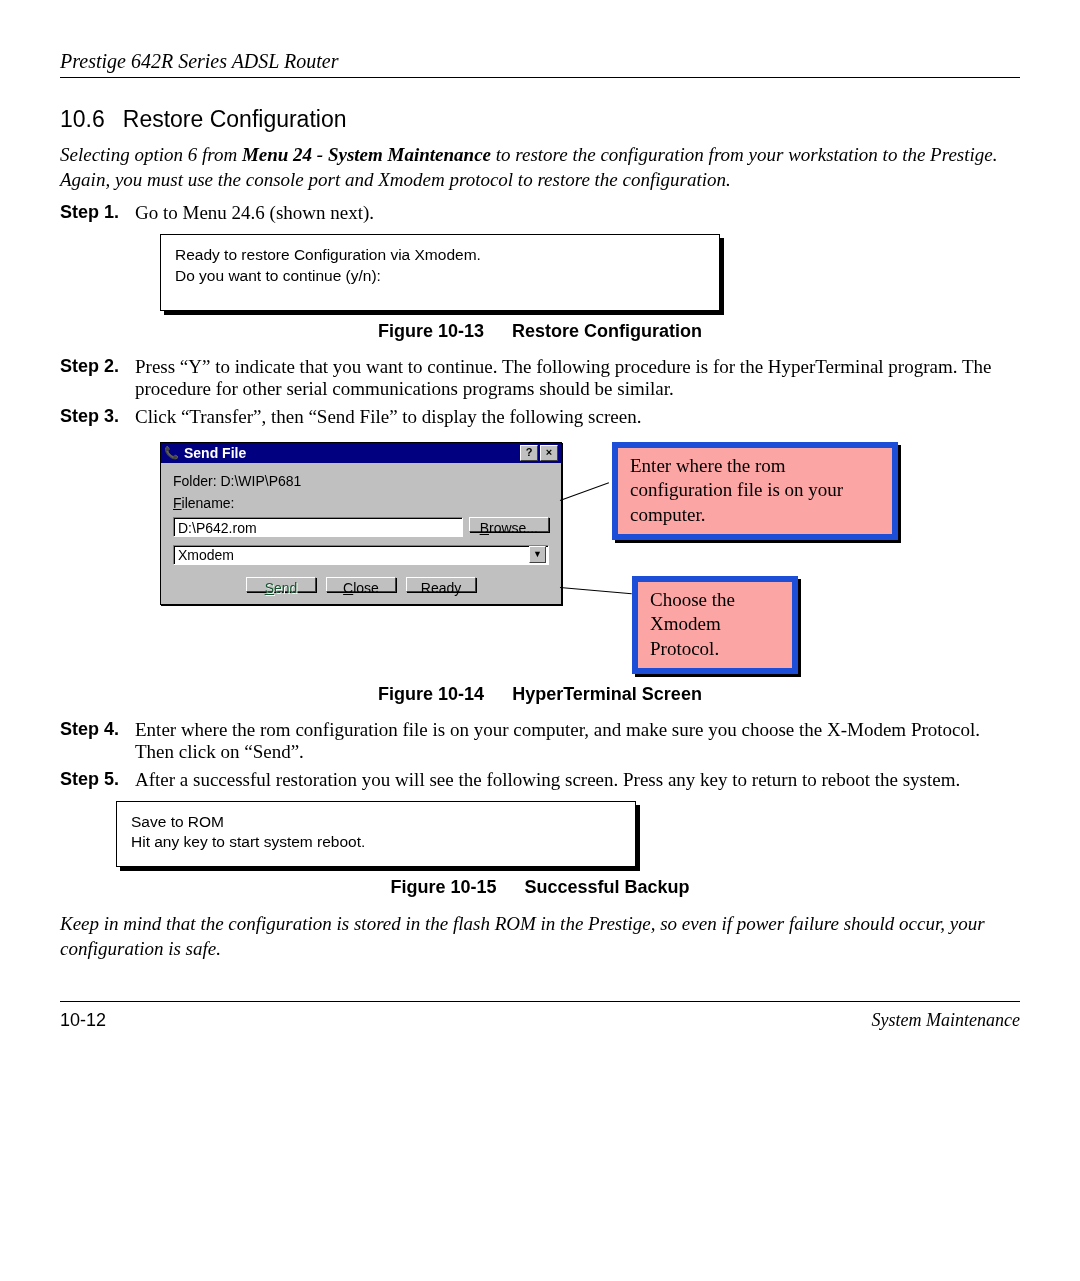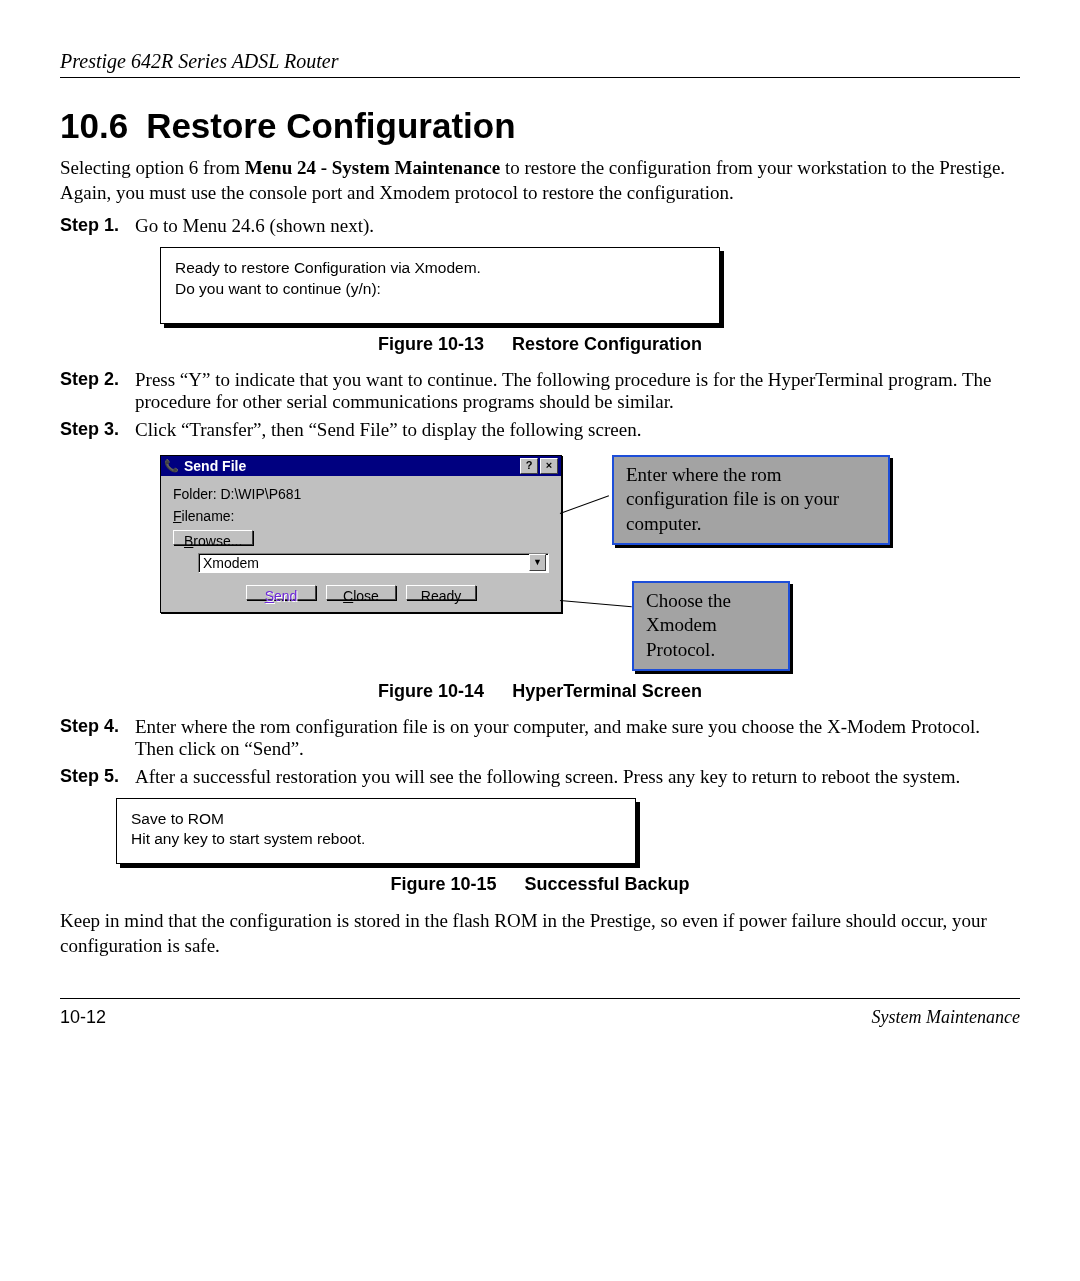--- a/index.html
+++ b/index.html
@@ -14,26 +14,26 @@
   }
   .running-header {
     font-style: italic;
     font-size: 20px;
     border-bottom: 1.5px solid #000;
     padding-bottom: 4px;
     margin-bottom: 28px;
   }
   h1.section {
     font-family: Arial, Helvetica, sans-serif;
-    font-weight: bold;
-    font-size: 35px;
+    font-weight: normal;
+    font-size: 23px;
     margin: 0 0 10px 0;
   }
   h1.section .secnum { margin-right: 18px; }
-  p { margin: 4px 0 10px 0; line-height: 1.3; }
+  p { margin: 4px 0 10px 0; line-height: 1.3; font-style: italic; }
   .step-row { display: flex; margin: 6px 0 4px 0; }
   .step-label {
     font-family: Arial, Helvetica, sans-serif;
     font-weight: bold;
     flex: 0 0 75px;
     font-size: 18px;
   }
   .step-body { flex: 1; }
   .term-box-wrap { margin: 10px 0 6px 100px; width: 560px; }
   .term-box {
@@ -128,36 +128,35 @@
     border-bottom: 1px solid #404040;
     box-shadow: 1px 1px 0 #000;
     padding: 2px 10px;
     font-size: 14px;
     min-width: 70px;
     text-align: center;
     height: 15px;
     box-sizing: border-box;
     line-height: 16px;
   }
-  .raised-btn.disabled { color: #6d28d9; text-shadow: 1px 1px 0 #fff; }
+  .raised-btn.disabled { color: #14532d; text-shadow: 1px 1px 0 #fff; }
   .select-row { position: relative; }
   .select-box {
     background: #fff;
     border-top: 1px solid #808080;
     border-left: 1px solid #808080;
     border-right: 1px solid #fff;
     border-bottom: 1px solid #fff;
     box-shadow: inset 1px 1px 0 #000;
     padding: 2px 4px;
     font-size: 14px;
     height: 20px;
     box-sizing: border-box;
     display: flex;
     align-items: center;
-    margin-left: 25px;
   }
   .select-box .sel-text { flex: 1; }
   .select-box .drop-btn {
     background: #c0c0c0;
     border-top: 1px solid #fff;
     border-left: 1px solid #fff;
     border-right: 1px solid #404040;
     border-bottom: 1px solid #404040;
     width: 15px; height: 15px;
     font-size: 9px;
@@ -165,22 +164,22 @@
     line-height: 14px;
     margin-right: -2px;
   }
   .dlg-buttons {
     display: flex;
     justify-content: center;
     gap: 10px;
     margin-top: 12px;
   }
   .callout {
-    background: #a3a3a3;
-    border: 2px solid #1d4ed8;
+    background: #fca5a5;
+    border: 6px solid #1d4ed8;
     box-shadow: 3px 3px 0 #000;
     padding: 6px 12px;
     font-family: "Times New Roman", Times, serif;
     font-size: 19px;
     line-height: 1.3;
   }
   .callout-wrap {
     margin-left: 50px;
     display: flex;
     flex-direction: column;
@@ -252,20 +251,21 @@
       <span class="winbtn">×</span>
     </div>
     <div class="dlg-body">
       <div class="dlg-row">
         <span class="dlg-label">Folder: D:\WIP\P681</span>
       </div>
       <div class="dlg-row">
         <span class="dlg-label"><span class="underline-char">F</span><span>ilename:</span></span>
       </div>
       <div class="dlg-field-row">
+        <div class="sunken-input">D:\P642.rom</div>
         <div class="raised-btn"><span class="underline-char">B</span><span>rowse...</span></div>
       </div>
       <div class="select-row">
         <div class="select-box">
           <span class="sel-text">Xmodem</span>
           <span class="drop-btn">▼</span>
         </div>
       </div>
       <div class="dlg-buttons">
         <div class="raised-btn disabled"><span class="underline-char">S</span><span>end</span></div>

